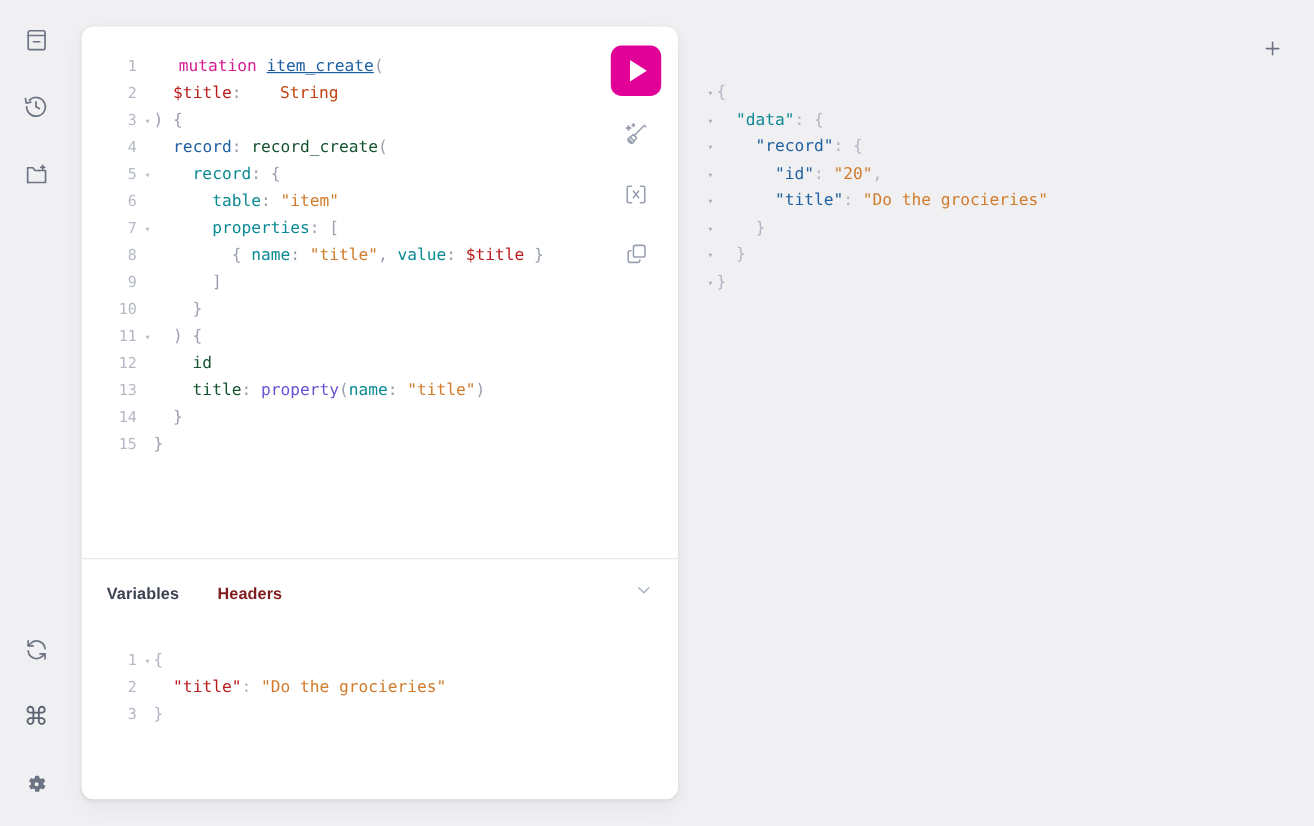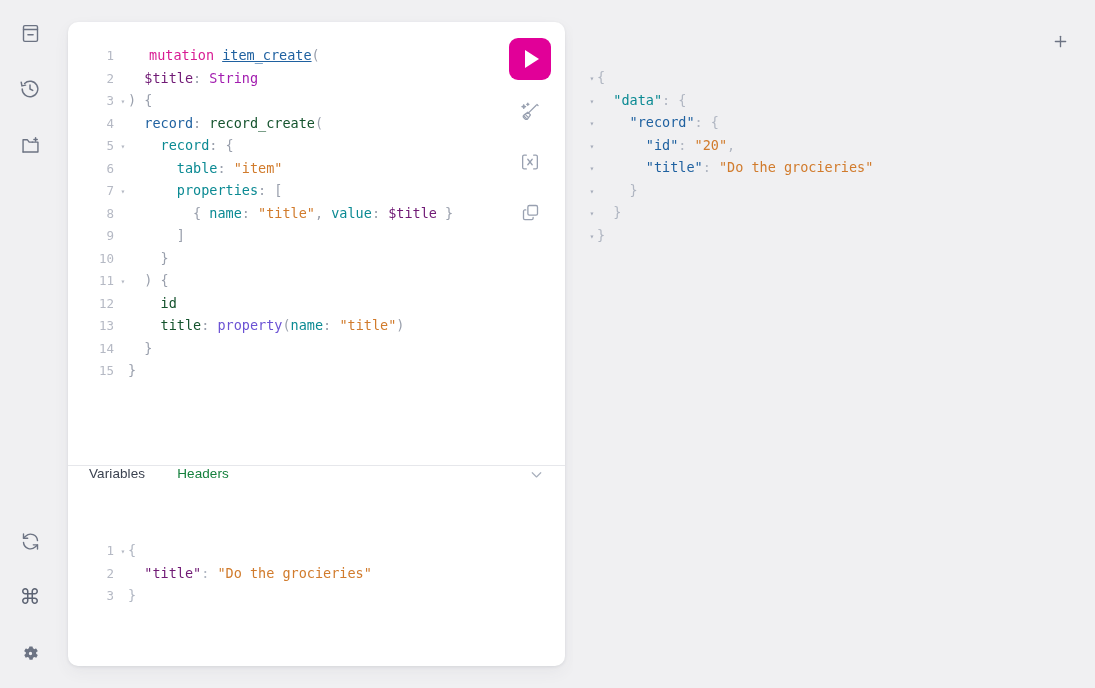--- a/index.html
+++ b/index.html
@@ -124,22 +124,22 @@
   .fold.empty { color: transparent; }
   .ctext { display: inline-block; }
 
   
   .k-keyword { color: #d81b93; margin-left: 21px; }          
   .k-def     { color: #1f61a0; text-decoration: underline; }          
   .k-attr    { color: #1f61a0; }          
   .k-field   { color: #14532d; }
   .k-punct   { color: #9aa0ad; }
   .k-strq    { color: #d17b2c; }
-  .k-var     { color: #701a75; }
-  .k-type    { color: #a21caf; }
+  .k-var     { color: #b91c1c; }
+  .k-type    { color: #c2410c; margin-left: 24px; }
   .k-plain   { color: #3b4250; }
   .k-teal    { color: #0b8a93; }
   .k-purple  { color: #6b52d4; }
 
   
   .query-toolbar {
     position: absolute;
     right: 14px;
     top: 16px;
     display: flex;
@@ -182,26 +182,27 @@
     height: 1px;
     background: #e6e7eb;
     flex: 0 0 1px;
   }
 
   
   .vars-region { flex: 1 1 auto; position: relative; }
   .vars-header {
     height: 56px;
     display: flex;
-    align-items: flex-start;
+    align-items: center;
     padding: 0 20px 0 21px;
+    font-weight: bold;
   }
   .vars-tab {
     font-size: 13.5px;
-    color: #15803d;
+    color: #7f1d1d;
     margin-right: 32px;
     cursor: pointer;
     letter-spacing: 0.1px;
   }
   .vars-tab.active { color: #3b4250; }
   .vars-chevron {
     margin-left: auto;
     color: #a9b0bd;
     cursor: pointer;
     display: flex;

